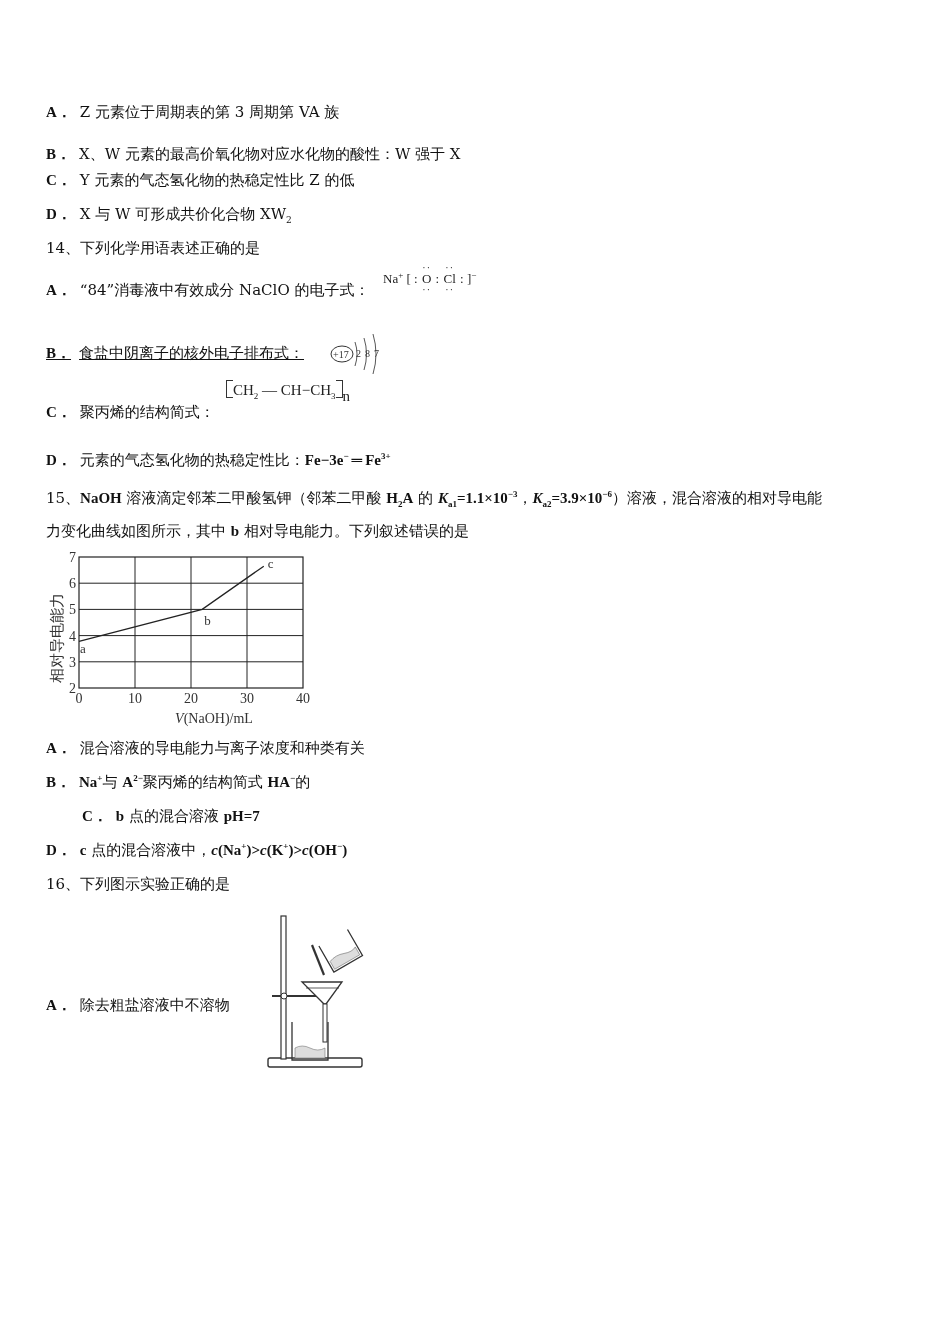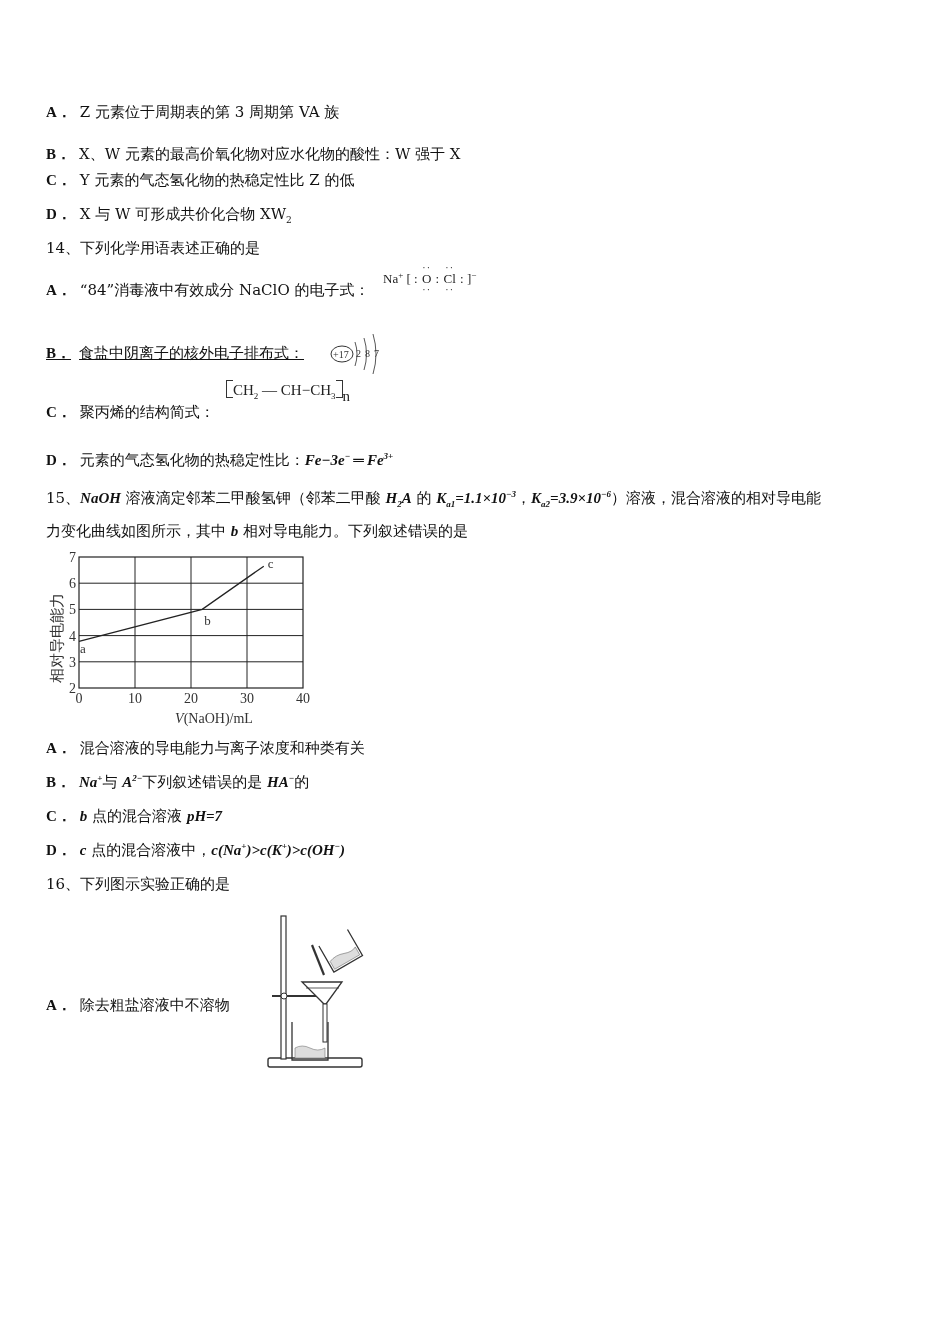--- a/index.html
+++ b/index.html
@@ -1,20 +1,20 @@
 <!DOCTYPE html>
 <html><head>
 <meta charset="utf-8">
 <style>
   html, body { margin: 0; padding: 0; background: #ffffff; }
   body { width: 950px; height: 1344px; position: relative; overflow: hidden;
          font-family: "DejaVu Serif", "Liberation Serif", serif; color: #111; }
   .line { position: absolute; left: 46px; font-size: 15px; line-height: 20px; white-space: nowrap; }
   .opt { font-weight: bold; font-family: "Liberation Serif", serif; margin-right: 8px; }
-  .b { font-weight: bold; font-family: "Liberation Serif", serif; font-style: italic; }
+  .b { font-weight: bold; font-family: "Liberation Serif", serif; }
   .it { font-style: italic; }
   sup, sub { font-size: 9px; line-height: 0; }
   .formula { position: absolute; font-family: "Liberation Serif", serif; color: #222; }
   .ed { font-size: 13px; }
   .ed .dotwrap { position: relative; display: inline-block; padding: 0 1px; }
   .ed .dt { position: absolute; left: 0; right: 0; text-align: center; font-size: 10px; line-height: 6px; letter-spacing: 1px; }
   .ed .dt.top { top: -6px; }
   .ed .dt.bot { bottom: -6px; }
   .chart { position: absolute; left: 44px; top: 548px; width: 280px; height: 180px; }
   .apparatus { position: absolute; left: 262px; top: 910px; width: 110px; height: 165px; }
@@ -116,23 +116,23 @@
       <text x="223.79999999999998" y="20.169999999999987" font-size="13" fill="#333" font-family="Liberation Serif, serif">c</text>
     </g>
   <text id="ylabel" x="18" y="90" font-size="15" fill="#333" text-anchor="middle" transform="rotate(-90 18 90)" font-family="DejaVu Sans, sans-serif">相对导电能力</text>
   <text id="xlabel" x="170" y="175" font-size="14" fill="#333" text-anchor="middle" font-family="Liberation Serif, serif"><tspan font-style="italic">V</tspan><tspan>(NaOH)/mL</tspan></text>
 </svg>
 
 <div class="line" style="top:738px;">
   <span class="opt">A．</span><span>混合溶液的导电能力与离子浓度和种类有关</span>
 </div>
 <div class="line" style="top:772px;">
-  <span class="opt">B．</span><span class="b">Na</span><sup class="b">+</sup><span>与 </span><span class="b">A</span><sup class="b">2−</sup><span>下列叙述错误的是 </span><span class="b">HA</span><sup class="b">−</sup><span>的</span>
+  <span class="opt">B．</span><span class="b">Na</span><sup class="b">+</sup><span>与 </span><span class="b">A</span><sup class="b">2−</sup><span>聚丙烯的结构简式 </span><span class="b">HA</span><sup class="b">−</sup><span>的</span>
 </div>
-<div class="line" style="top:806px;">
+<div class="line" style="top:806px;margin-left:36px;">
   <span class="opt">C．</span><span class="b">b</span><span> 点的混合溶液 </span><span class="b">pH=7</span>
 </div>
 <div class="line" style="top:840px;">
   <span class="opt">D．</span><span class="b">c</span><span> 点的混合溶液中，</span><span class="b it">c</span><span class="b">(Na</span><sup class="b">+</sup><span class="b">)&gt;</span><span class="b it">c</span><span class="b">(K</span><sup class="b">+</sup><span class="b">)&gt;</span><span class="b it">c</span><span class="b">(OH</span><sup class="b">−</sup><span class="b">)</span>
 </div>
 
 <div class="line" style="top:874px;">16、下列图示实验正确的是</div>
 <div class="line" style="top:995px;">
   <span class="opt">A．</span><span>除去粗盐溶液中不溶物</span>
 </div>

